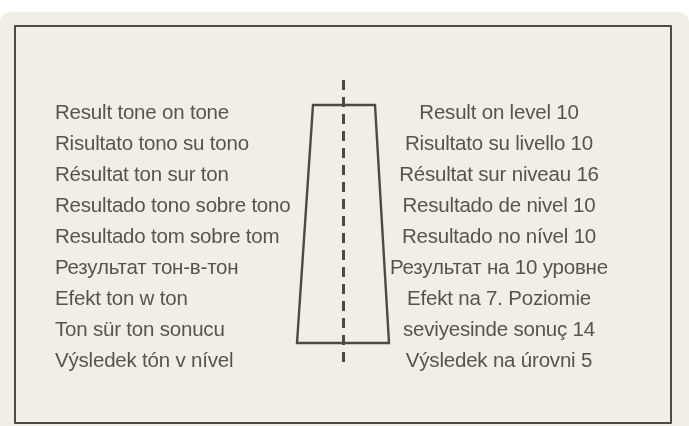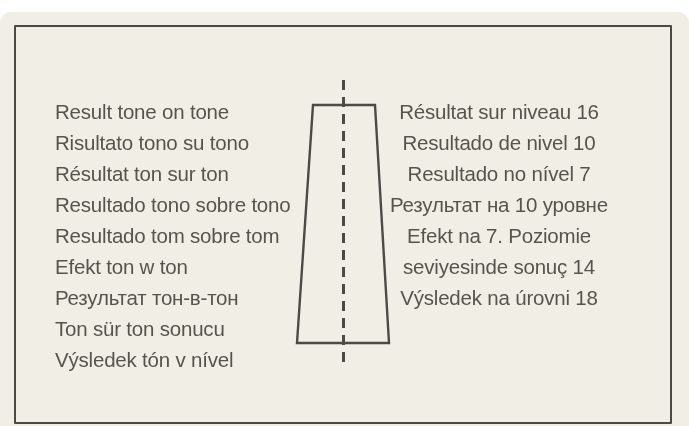--- a/index.html
+++ b/index.html
@@ -76,29 +76,31 @@
     <polygon points="313,93 375,93 389,331 297,331"></polygon>
     <line x1="343.5" y1="68" x2="343.5" y2="357"></line>
   </svg>
 
   <div class="col col-left">
     <div>Result tone on tone</div>
     <div>Risultato tono su tono</div>
     <div>Résultat ton sur ton</div>
     <div>Resultado tono sobre tono</div>
     <div>Resultado tom sobre tom</div>
+    <div>Результат тон-в-тон</div>
     <div>Efekt ton w ton</div>
-    <div>Результат тон-в-тон</div>
     <div>Ton sür ton sonucu</div>
     <div>Výsledek tón v nível</div>
   </div>
 
   <div class="col col-right">
+    <div>Result on level 10</div>
+    <div>Risultato su livello 10</div>
     <div>Résultat sur niveau 16</div>
     <div>Resultado de nivel 10</div>
-    <div>Resultado no nível 7</div>
+    <div>Resultado no nível 10</div>
     <div>Результат на 10 уровне</div>
     <div>Efekt na 7. Poziomie</div>
     <div>seviyesinde sonuç 14</div>
-    <div>Výsledek na úrovni 18</div>
+    <div>Výsledek na úrovni 5</div>
   </div>
 
 </div>
 
 </body></html>

